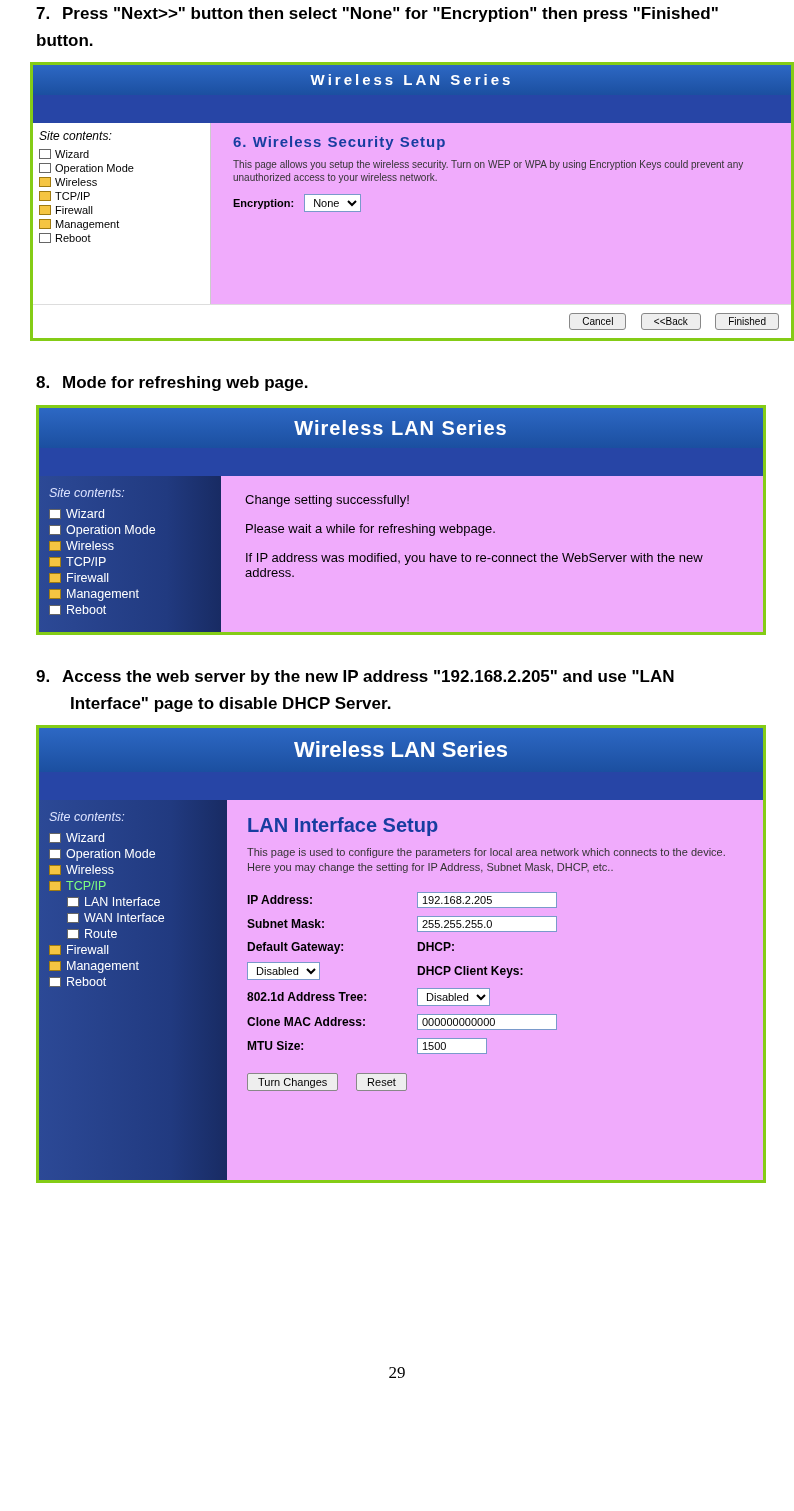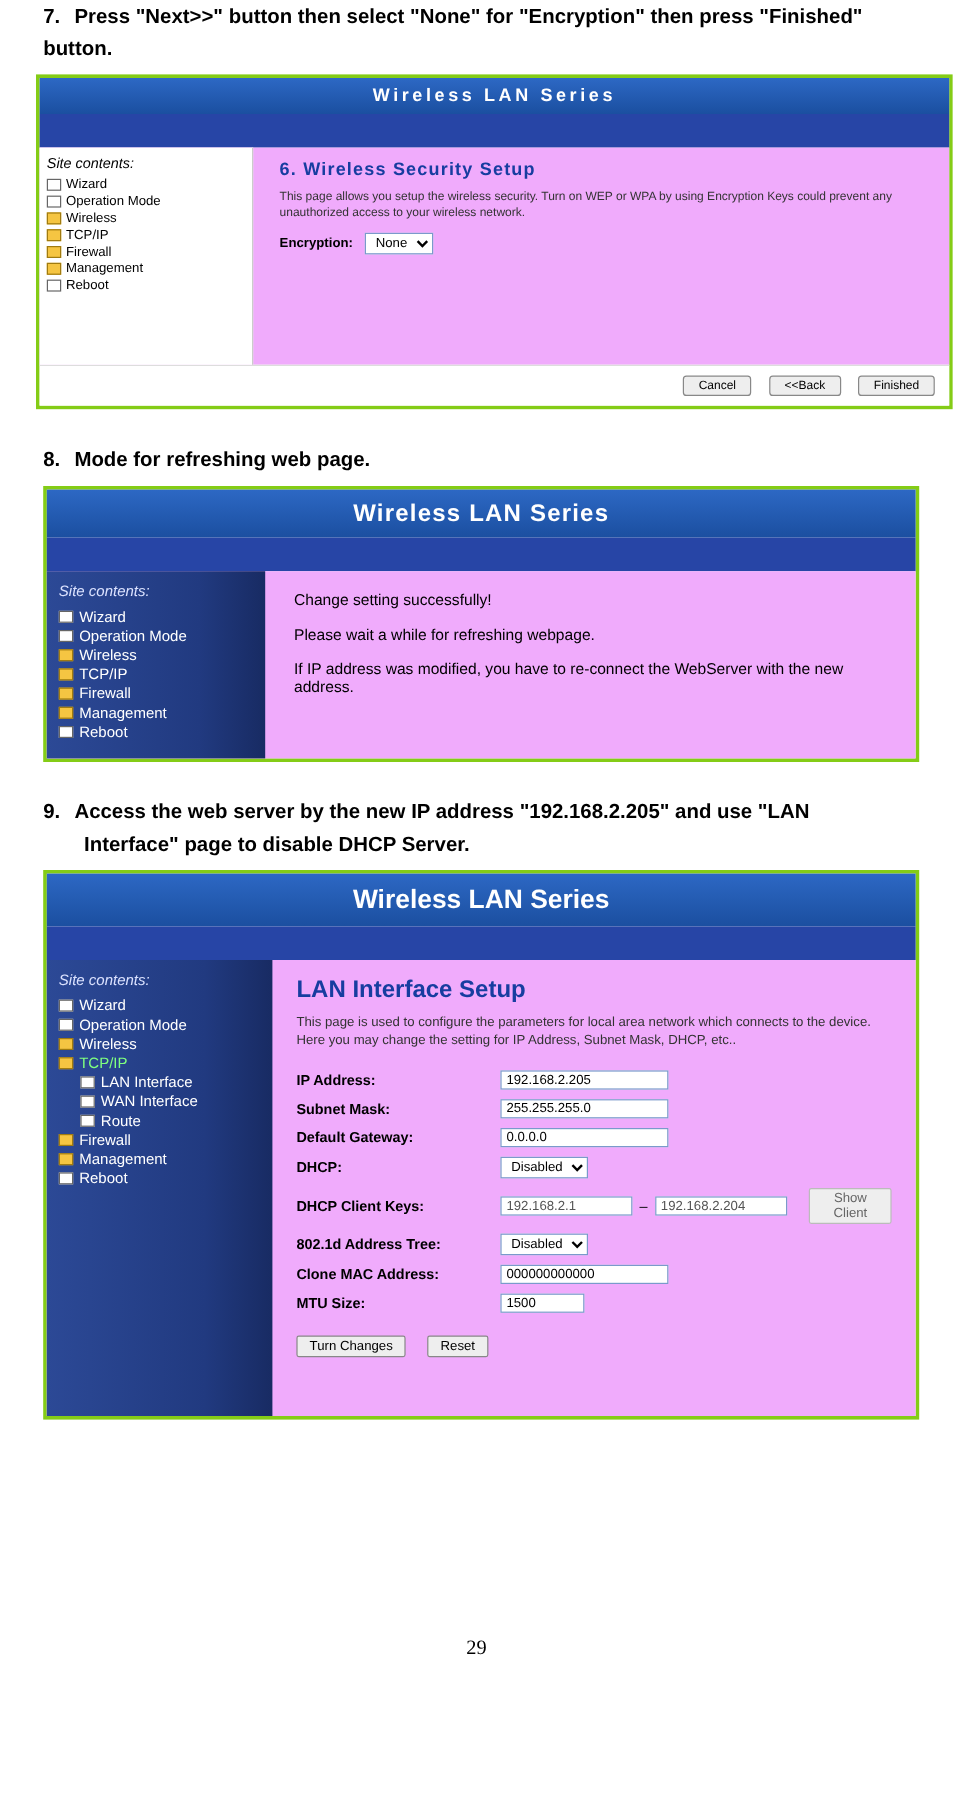--- a/index.html
+++ b/index.html
@@ -421,33 +421,25 @@
         <div class="big-title">LAN Interface Setup</div>
         <div class="desc3">This page is used to configure the parameters for local area network which connects to the device. Here you may change the setting for IP Address, Subnet Mask, DHCP, etc..</div>
         <div class="grid3">
           <div class="lab">IP Address:</div>
           <div><input type="text" value="192.168.2.205" style=""></div>
 
           <div class="lab">Subnet Mask:</div>
           <div><input type="text" value="255.255.255.0" style=""></div>
 
           <div class="lab">Default Gateway:</div>
-          <div><input type="text" value="0.0.0.0" style=""></div>
 
           <div class="lab">DHCP:</div>
           <div><select><option>Disabled</option></select></div>
 
           <div class="lab">DHCP Client Keys:</div>
-          <div class="range-row">
-            <input type="text" disabled="" value="192.168.2.1" style="">
-            <span>–</span>
-            <input type="text" disabled="" value="192.168.2.204" style="">
-            &nbsp;&nbsp;
-            <button class="show-client-btn" disabled="">Show Client</button>
-          </div>
 
           <div class="lab">802.1d Address Tree:</div>
           <div><select><option>Disabled</option></select></div>
 
           <div class="lab">Clone MAC Address:</div>
           <div><input type="text" value="000000000000" style=""></div>
 
           <div class="lab">MTU Size:</div>
           <div><input type="text" style="width: 60px;" value="1500"></div>
         </div>

